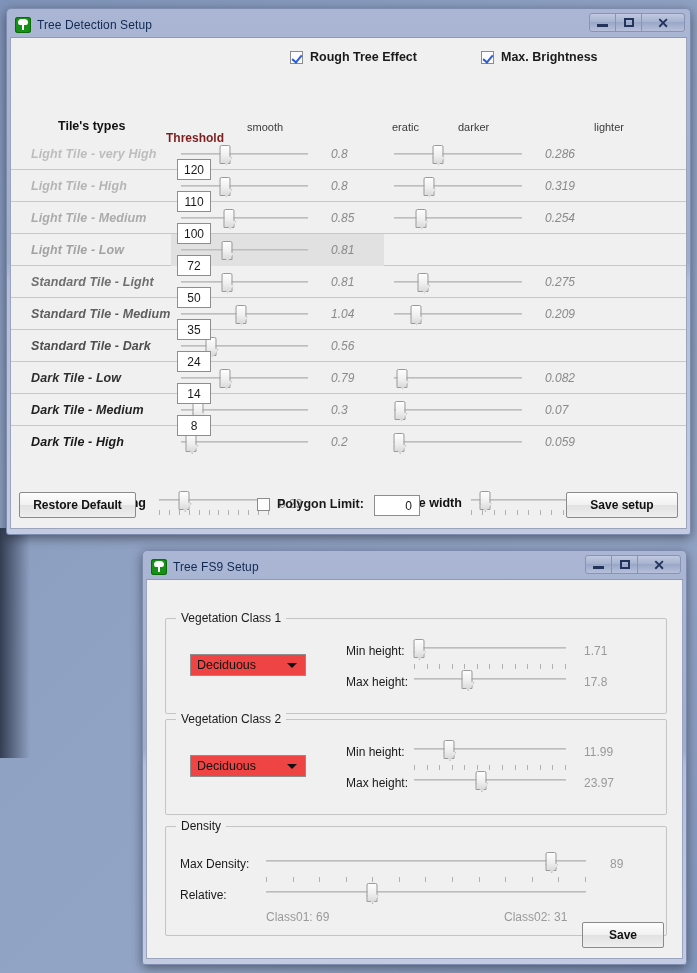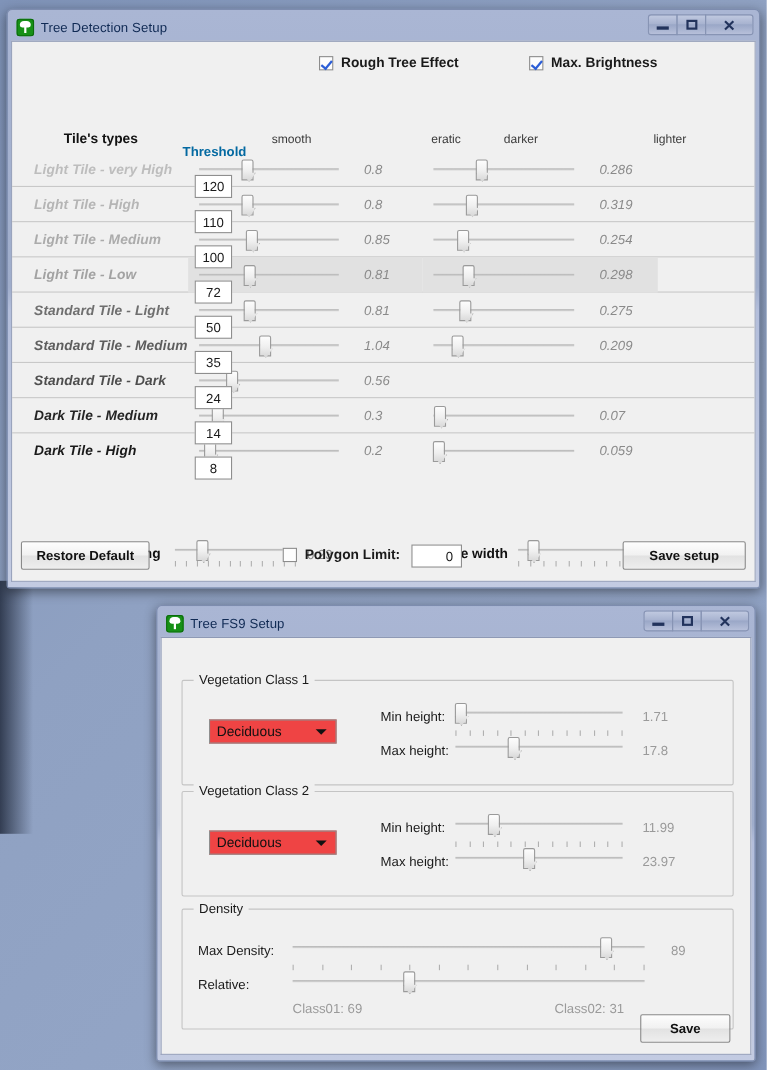--- a/index.html
+++ b/index.html
@@ -85,21 +85,21 @@
   }
   .chk-row { display: flex; align-items: center; gap: 7px; }
   .chk-label { font-size: 12.5px; font-weight: bold; color: #1a1a1a; }
 
   .top-checks { position: absolute; left: 0; top: 12px; width: 100%; height: 20px; }
   .c1 { position: absolute; left: 279px; top: 0; }
   .c2 { position: absolute; left: 470px; top: 0; }
 
   .hdr { position: absolute; font-size: 11px; color: #3b3b3b; }
   .hdr-types { left: 47px; top: 81px; font-size: 12.5px; font-weight: bold; color: #111; }
-  .hdr-thresh { left: 155px; top: 93px; font-size: 12px; font-weight: bold; color: #0369a1; }
+  .hdr-thresh { left: 155px; top: 93px; font-size: 12px; font-weight: bold; color: #7f1d1d; }
   .hdr-smooth { left: 236px; top: 83px; }
   .hdr-eratic { left: 381px; top: 83px; }
   .hdr-darker { left: 447px; top: 83px; }
   .hdr-lighter { left: 583px; top: 83px; }
 
   .rows { position: absolute; left: 0; top: 100px; width: 100%; }
   .row {
     position: relative; height: 32px;
     display: flex; align-items: center;
     border-bottom: 1px solid #c8c8c8;
@@ -289,27 +289,20 @@
         </div>
         <div class="row hl">
           <div class="row-name" style="color:#a2a2a2">Light Tile - Low</div>
           <div class="rs-wrap a">
             <div class="sl slim">
               <div class="trk"></div>
               <div class="thumb" style="left:36%"></div>
             </div>
             <div class="val">0.81</div>
           </div>
-          <div class="rs-wrap b">
-            <div class="sl slim">
-              <div class="trk"></div>
-              <div class="thumb" style="left:25%"></div>
-            </div>
-            <div class="val">0.298</div>
-          </div>
         </div>
         <div class="row">
           <div class="row-name" style="color:#6f6f6f">Standard Tile - Light</div>
           <div class="rs-wrap a">
             <div class="sl slim">
               <div class="trk"></div>
               <div class="thumb" style="left:36%"></div>
             </div>
             <div class="val">0.81</div>
           </div>
@@ -339,20 +332,37 @@
           </div>
         </div>
         <div class="row">
           <div class="row-name" style="color:#4e4e4e">Standard Tile - Dark</div>
           <div class="rs-wrap a">
             <div class="sl slim">
               <div class="trk"></div>
               <div class="thumb" style="left:24%"></div>
             </div>
             <div class="val">0.56</div>
+          </div>
+        </div>
+        <div class="row">
+          <div class="row-name" style="color:#2f2f2f">Dark Tile - Low</div>
+          <div class="rs-wrap a">
+            <div class="sl slim">
+              <div class="trk"></div>
+              <div class="thumb" style="left:35%"></div>
+            </div>
+            <div class="val">0.79</div>
+          </div>
+          <div class="rs-wrap b">
+            <div class="sl slim">
+              <div class="trk"></div>
+              <div class="thumb" style="left:6%"></div>
+            </div>
+            <div class="val">0.082</div>
           </div>
         </div>
         <div class="row">
           <div class="row-name" style="color:#242424">Dark Tile - Medium</div>
           <div class="rs-wrap a">
             <div class="sl slim">
               <div class="trk"></div>
               <div class="thumb" style="left:13%"></div>
             </div>
             <div class="val">0.3</div>

